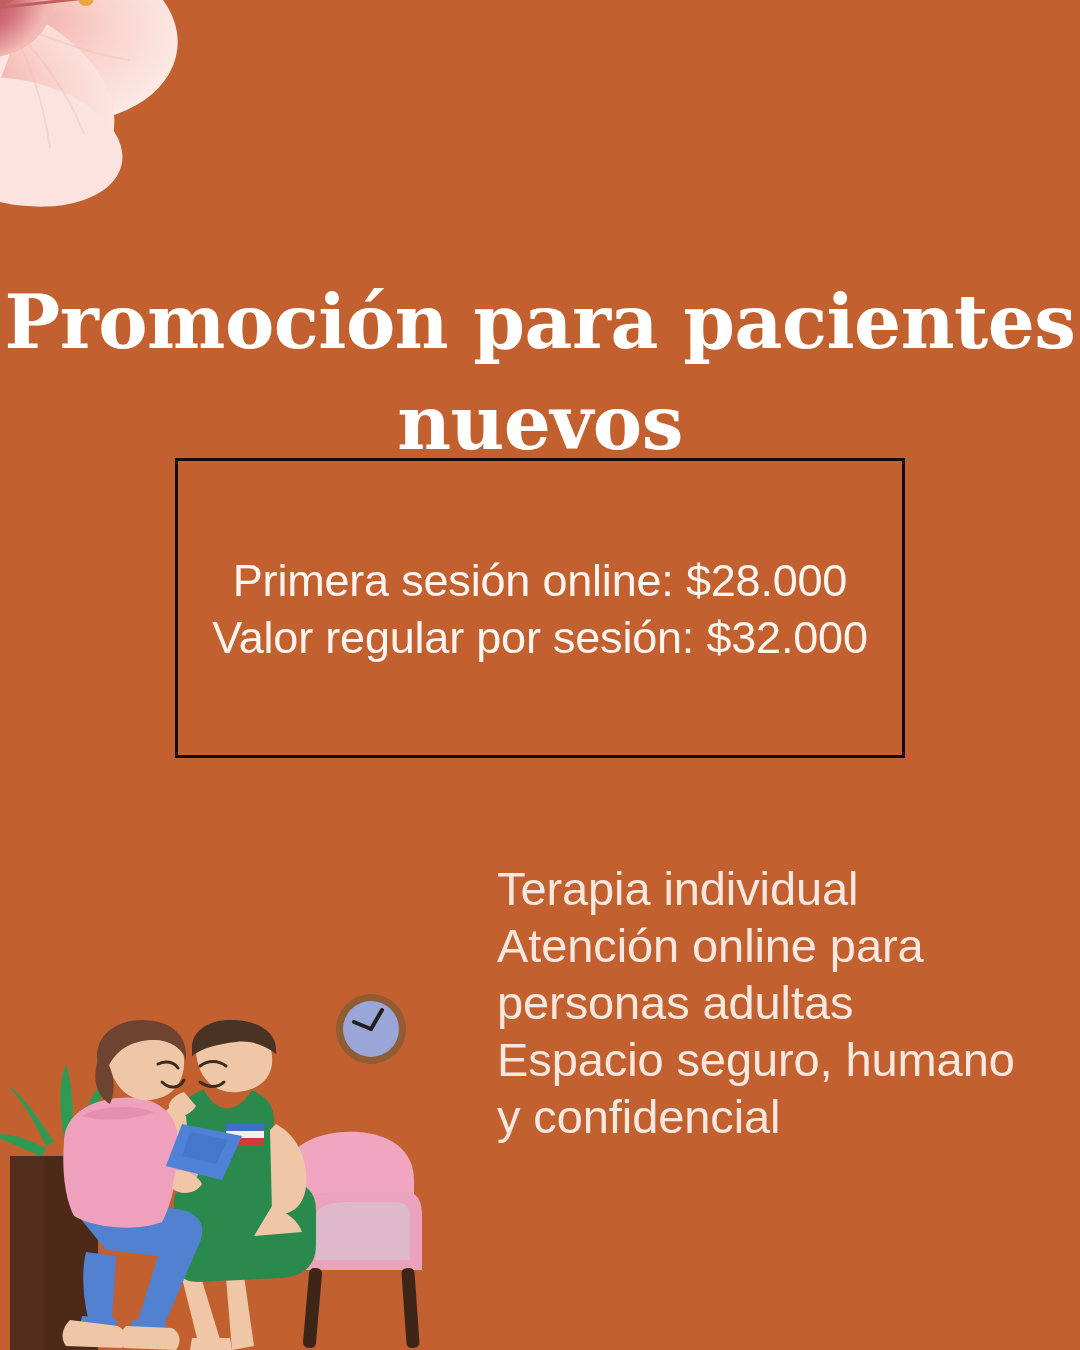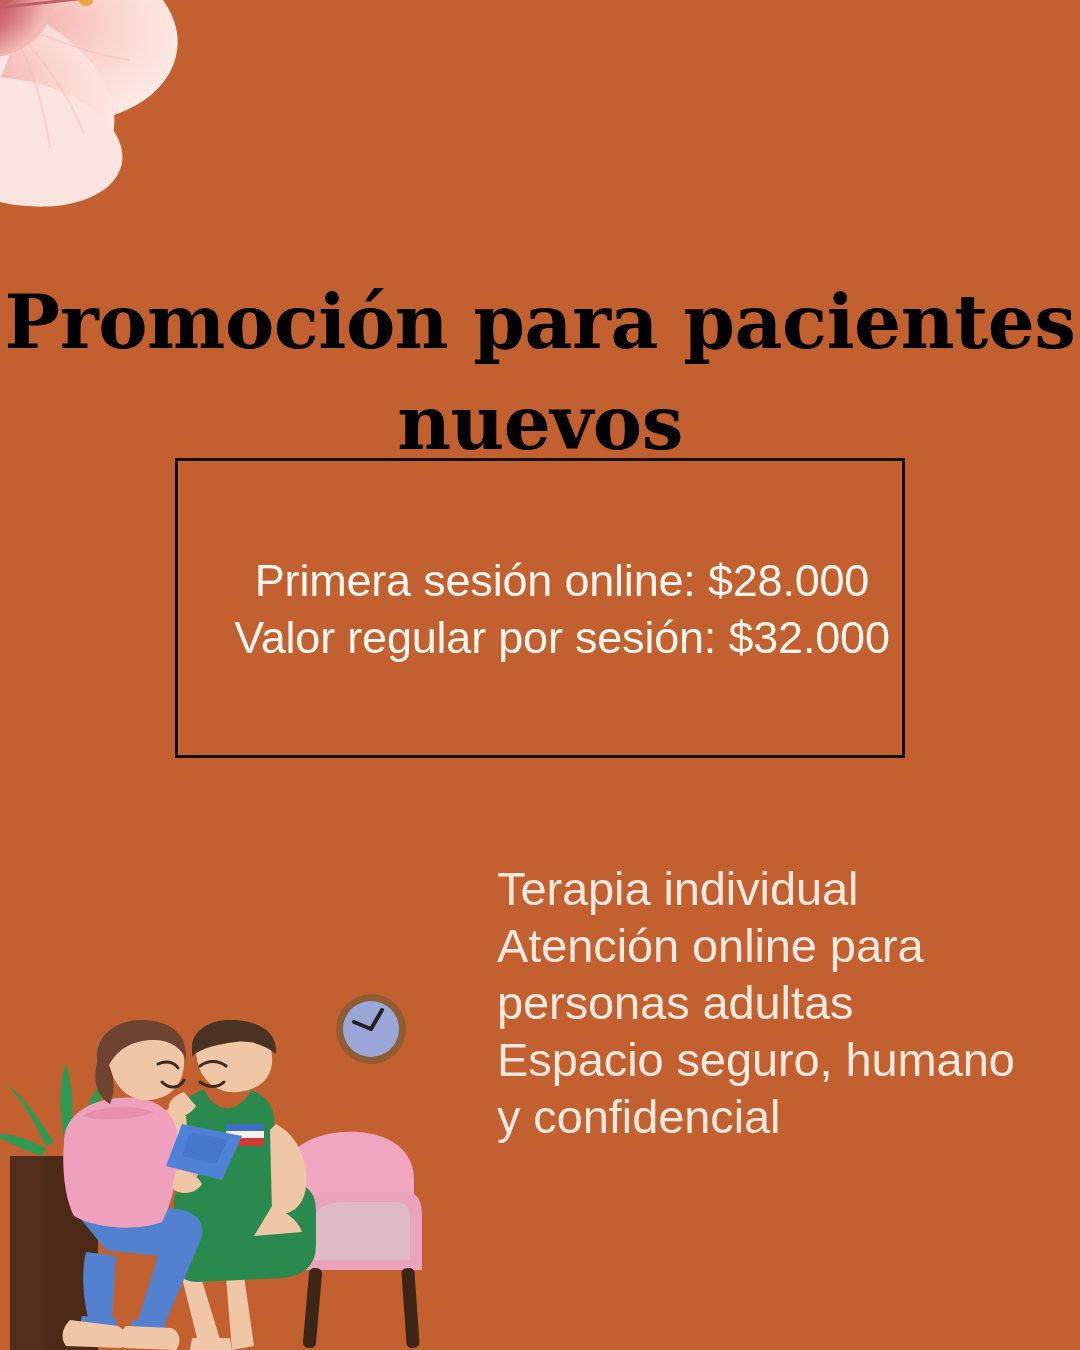--- a/index.html
+++ b/index.html
@@ -22,40 +22,39 @@
 
   
   .title{
     position:absolute;left:0;top:222px;width:1080px;
     text-align:center;
     font-family:"DejaVu Serif", serif;
     font-weight:700;
     font-size:74px;
     line-height:101px;
     letter-spacing:-0.5px;
-    color:#000000;
+    color:#ffffff;
   }
 
   
   .price-box{
     position:absolute;left:175px;top:458px;
     width:730px;height:300px;
     border:3px solid #130c08;
     box-sizing:border-box;
   }
   .price-lines{
     position:absolute;left:175px;top:552px;width:730px;
     text-align:center;
     color:#fbf4ef;
     font-size:45px;
     line-height:57px;
     font-weight:300;
     letter-spacing:-0.2px;
     white-space:pre-line;
-    margin-left:22px;
   }
 
   
   .services{
     position:absolute;left:497px;top:860px;width:520px;
     color:#f6e7df;
     font-size:47px;
     line-height:57px;
     font-weight:300;
     letter-spacing:-0.1px;

